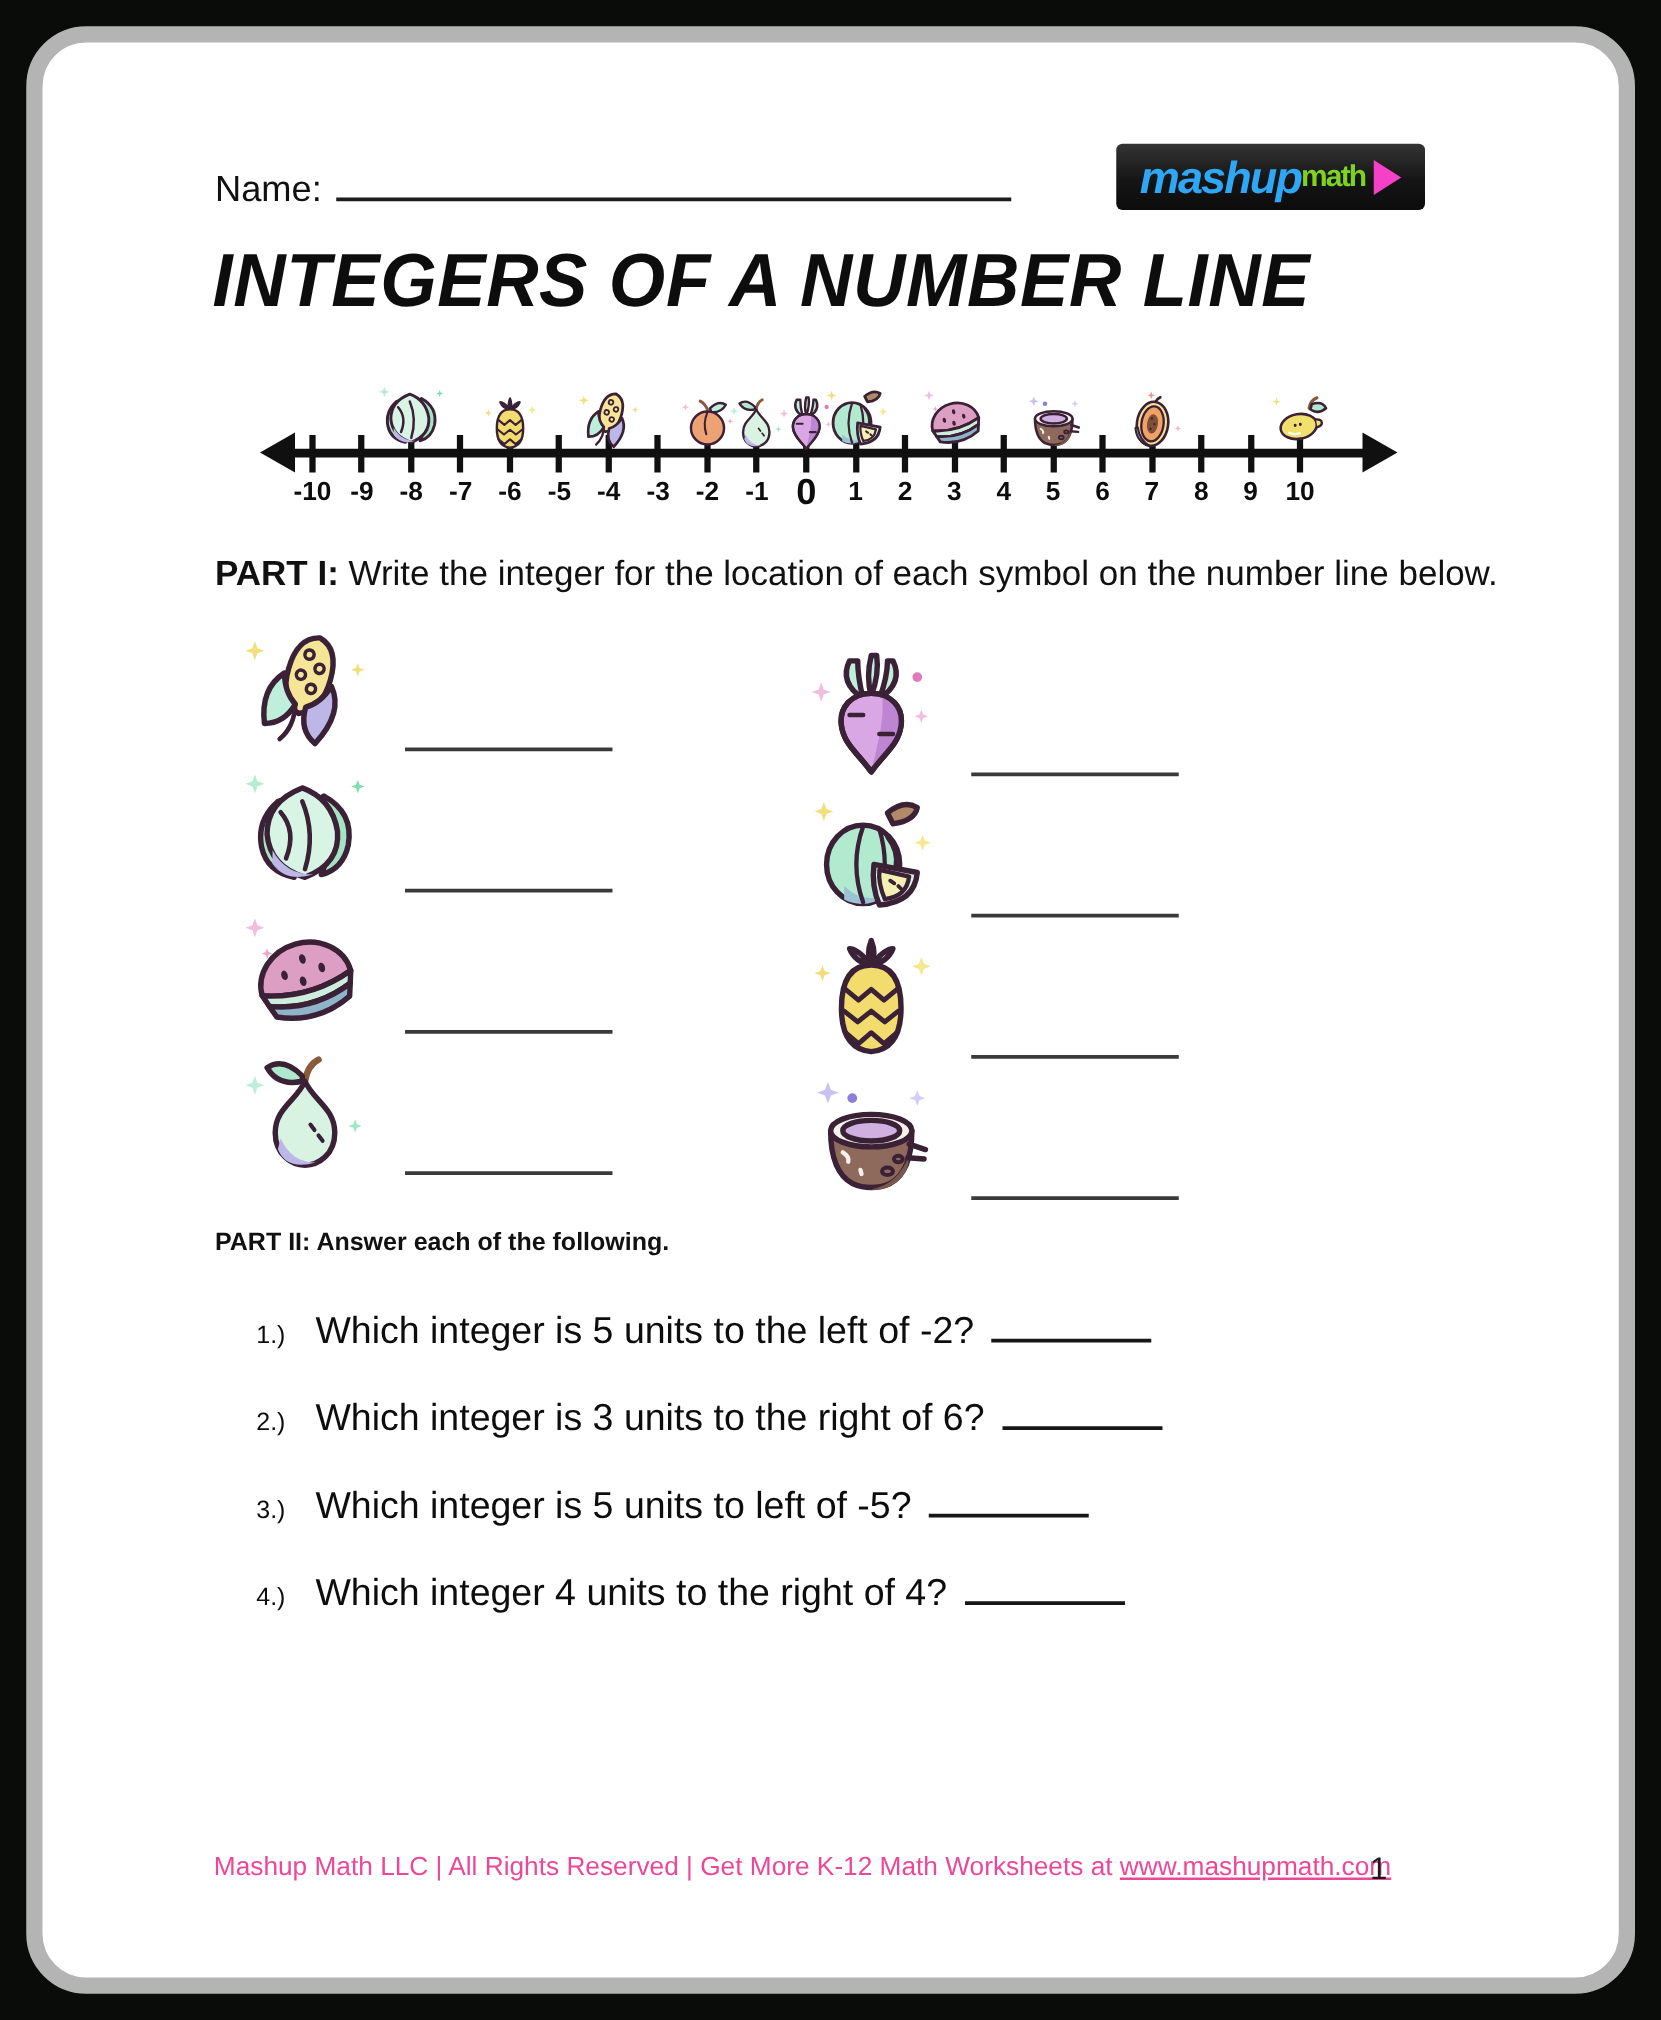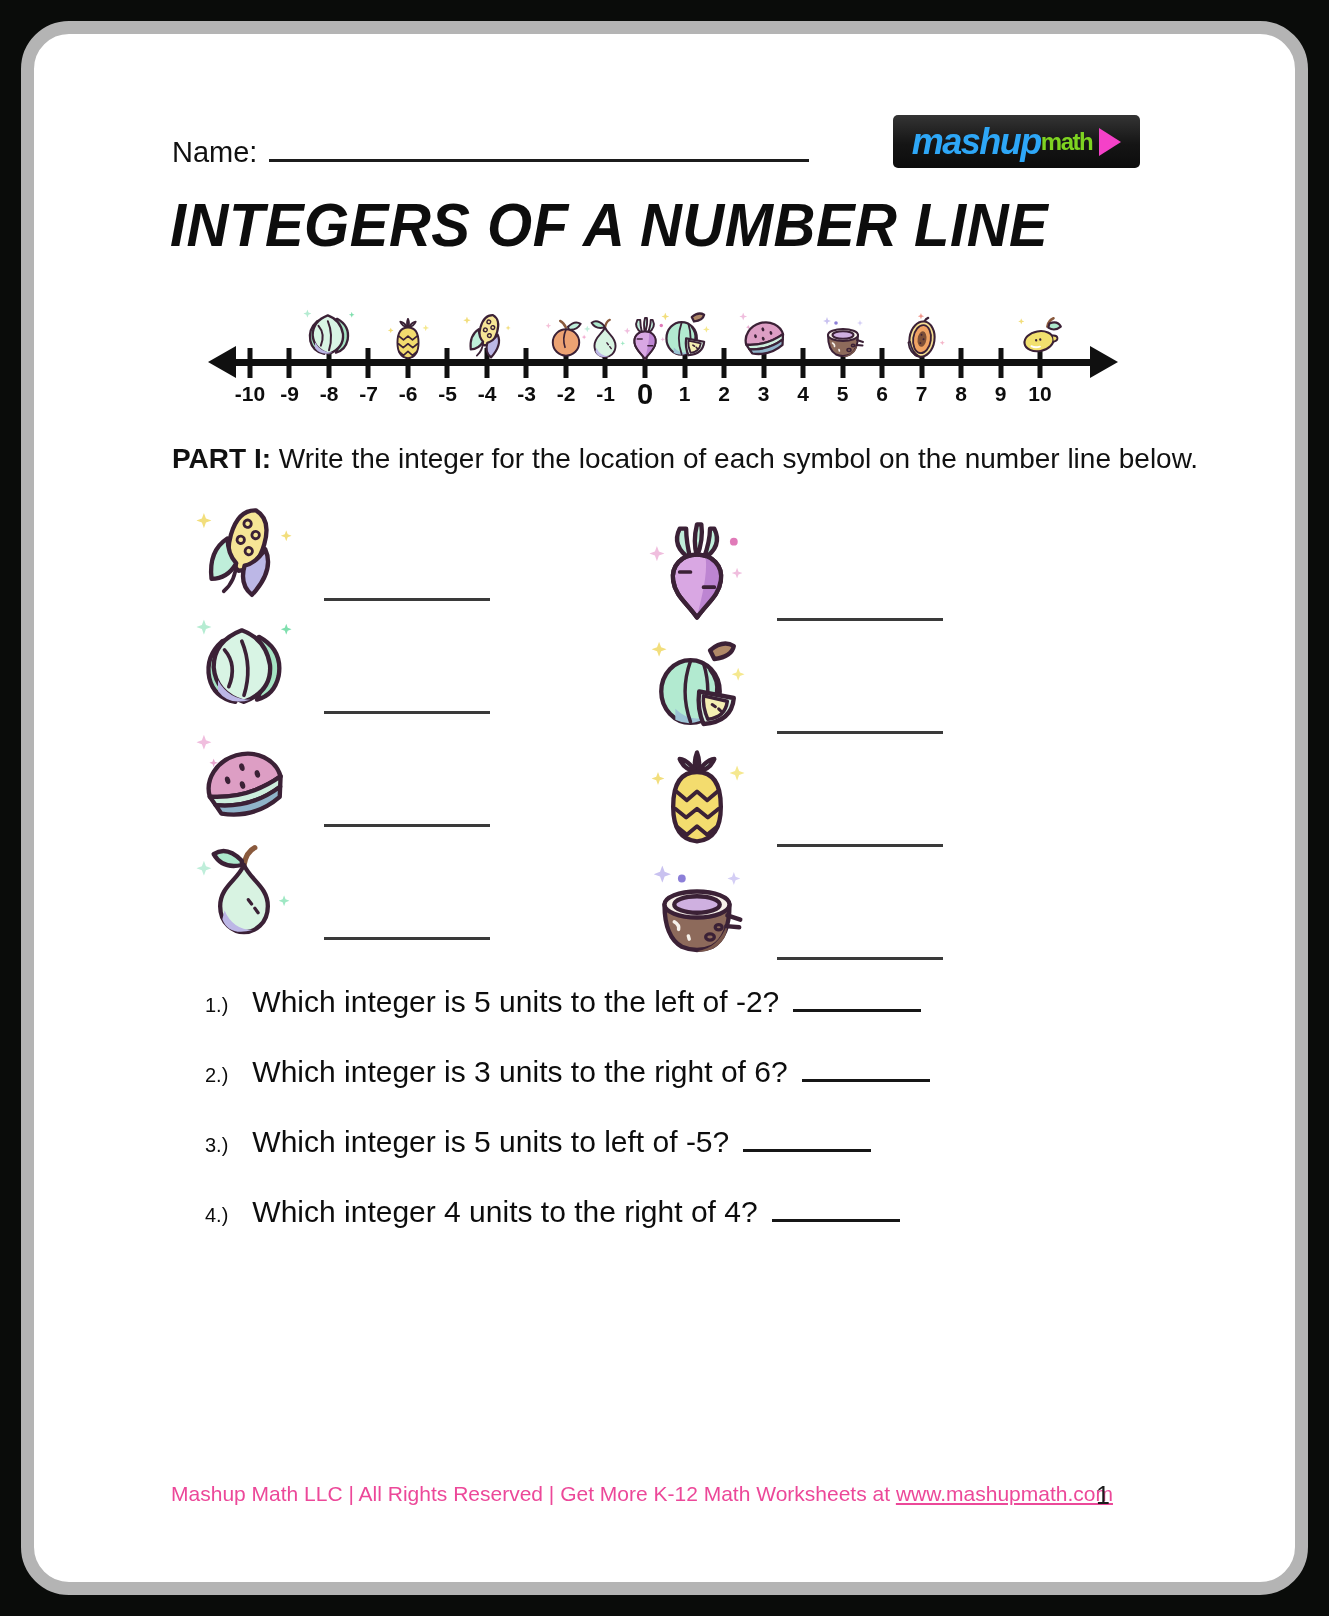--- a/index.html
+++ b/index.html
@@ -371,20 +371,21 @@
         <div class="p1-blank"></div>
       </div>
       <div class="p1-cell">
         <svg class="p1-icon">
           <use href="#sym-coconut"></use>
         </svg>
         <div class="p1-blank"></div>
       </div>
     </div>
 
+  <div class="p2-head">PART II: Answer each of the following.</div>
   <div class="q-list">
 
   <div class="q-row"><span class="q-num">1.)</span><span class="q-text">Which integer is 5 units to the left of -2?</span><span class="q-blank"></span></div>
       <div class="q-row"><span class="q-num">2.)</span><span class="q-text">Which integer is 3 units to the right of 6?</span><span class="q-blank"></span></div>
       <div class="q-row"><span class="q-num">3.)</span><span class="q-text">Which integer is 5 units to left of -5?</span><span class="q-blank"></span></div>
       <div class="q-row"><span class="q-num">4.)</span><span class="q-text">Which integer 4 units to the right of 4?</span><span class="q-blank"></span></div>
     </div>
 
   <div class="footer">
     <span>Mashup Math LLC | All Rights Reserved | Get More K-12 Math Worksheets at </span><span class="f-link">www.mashupmath.com</span>

